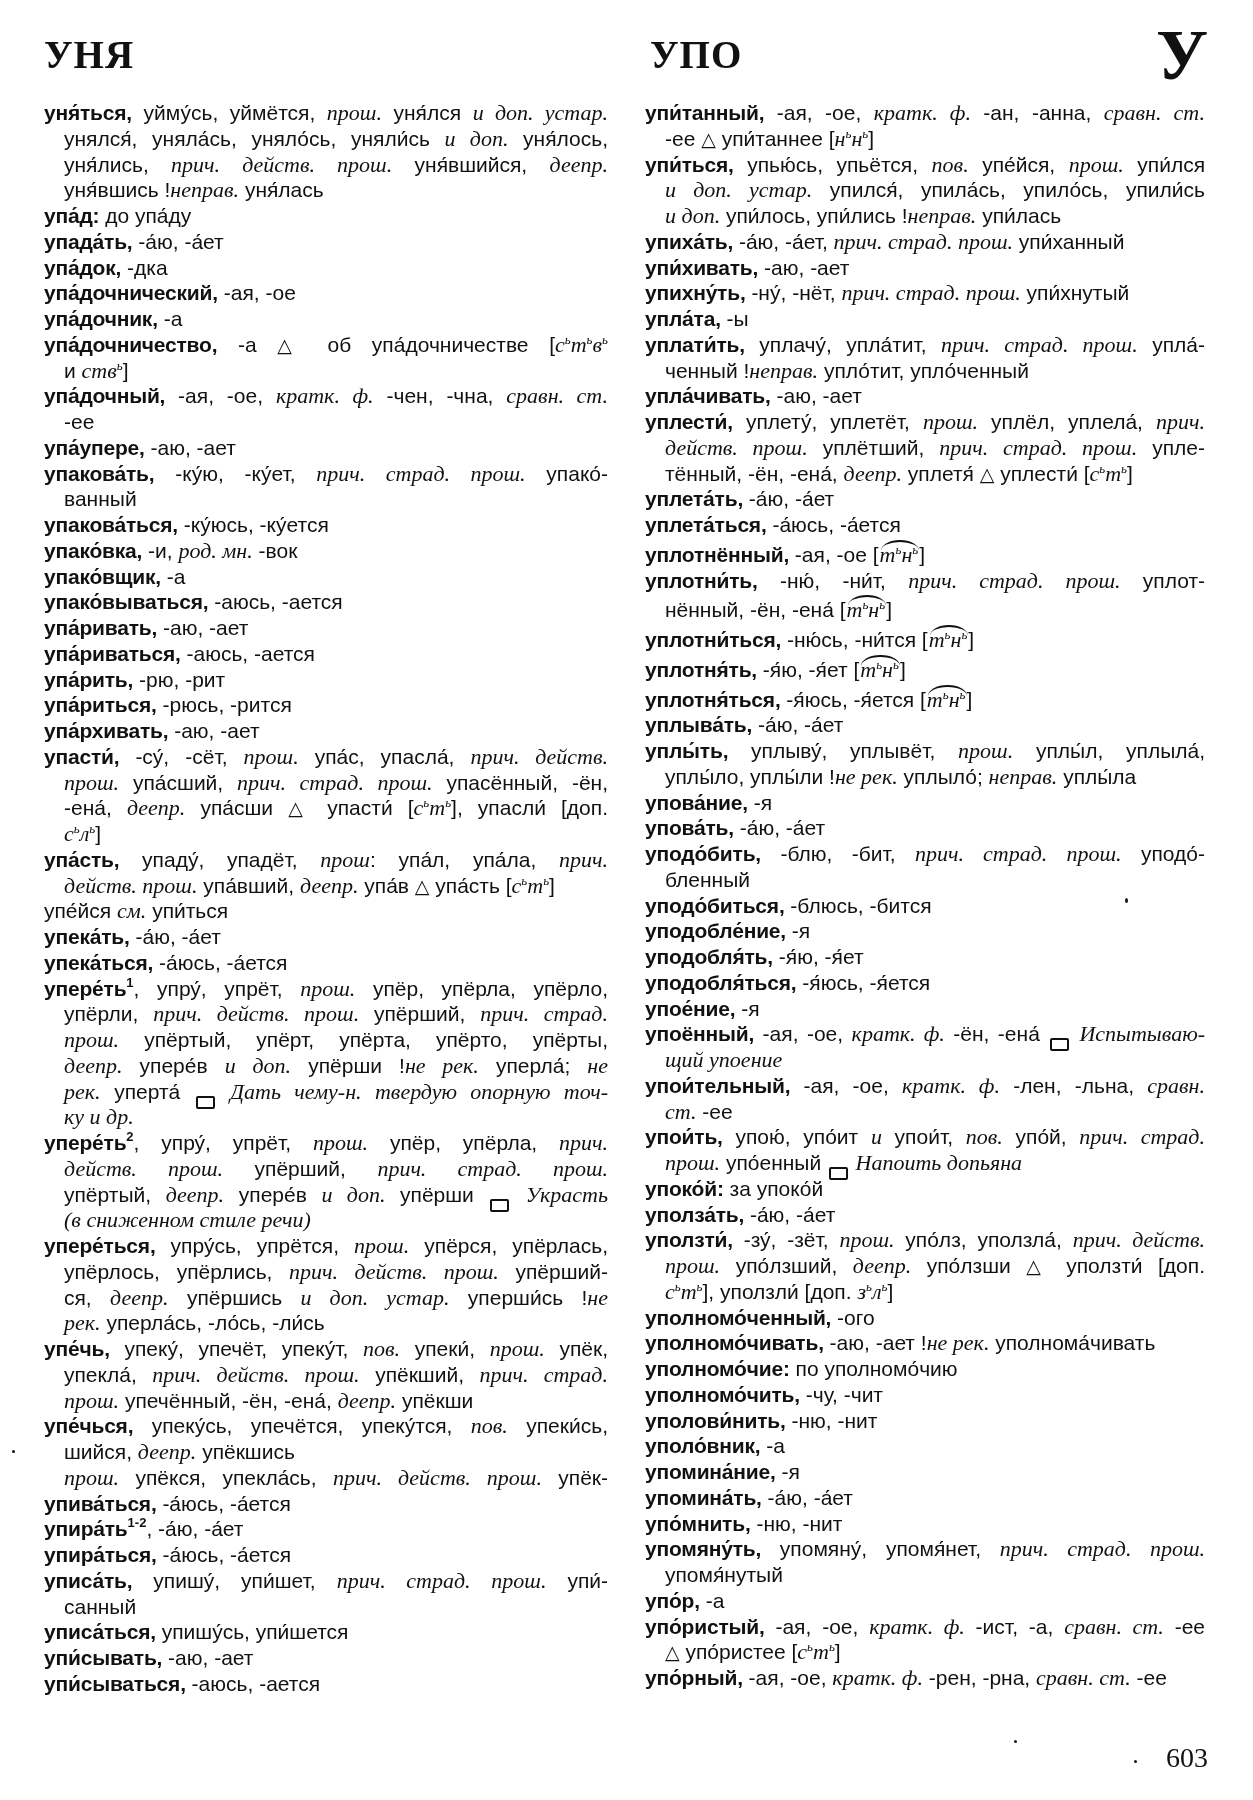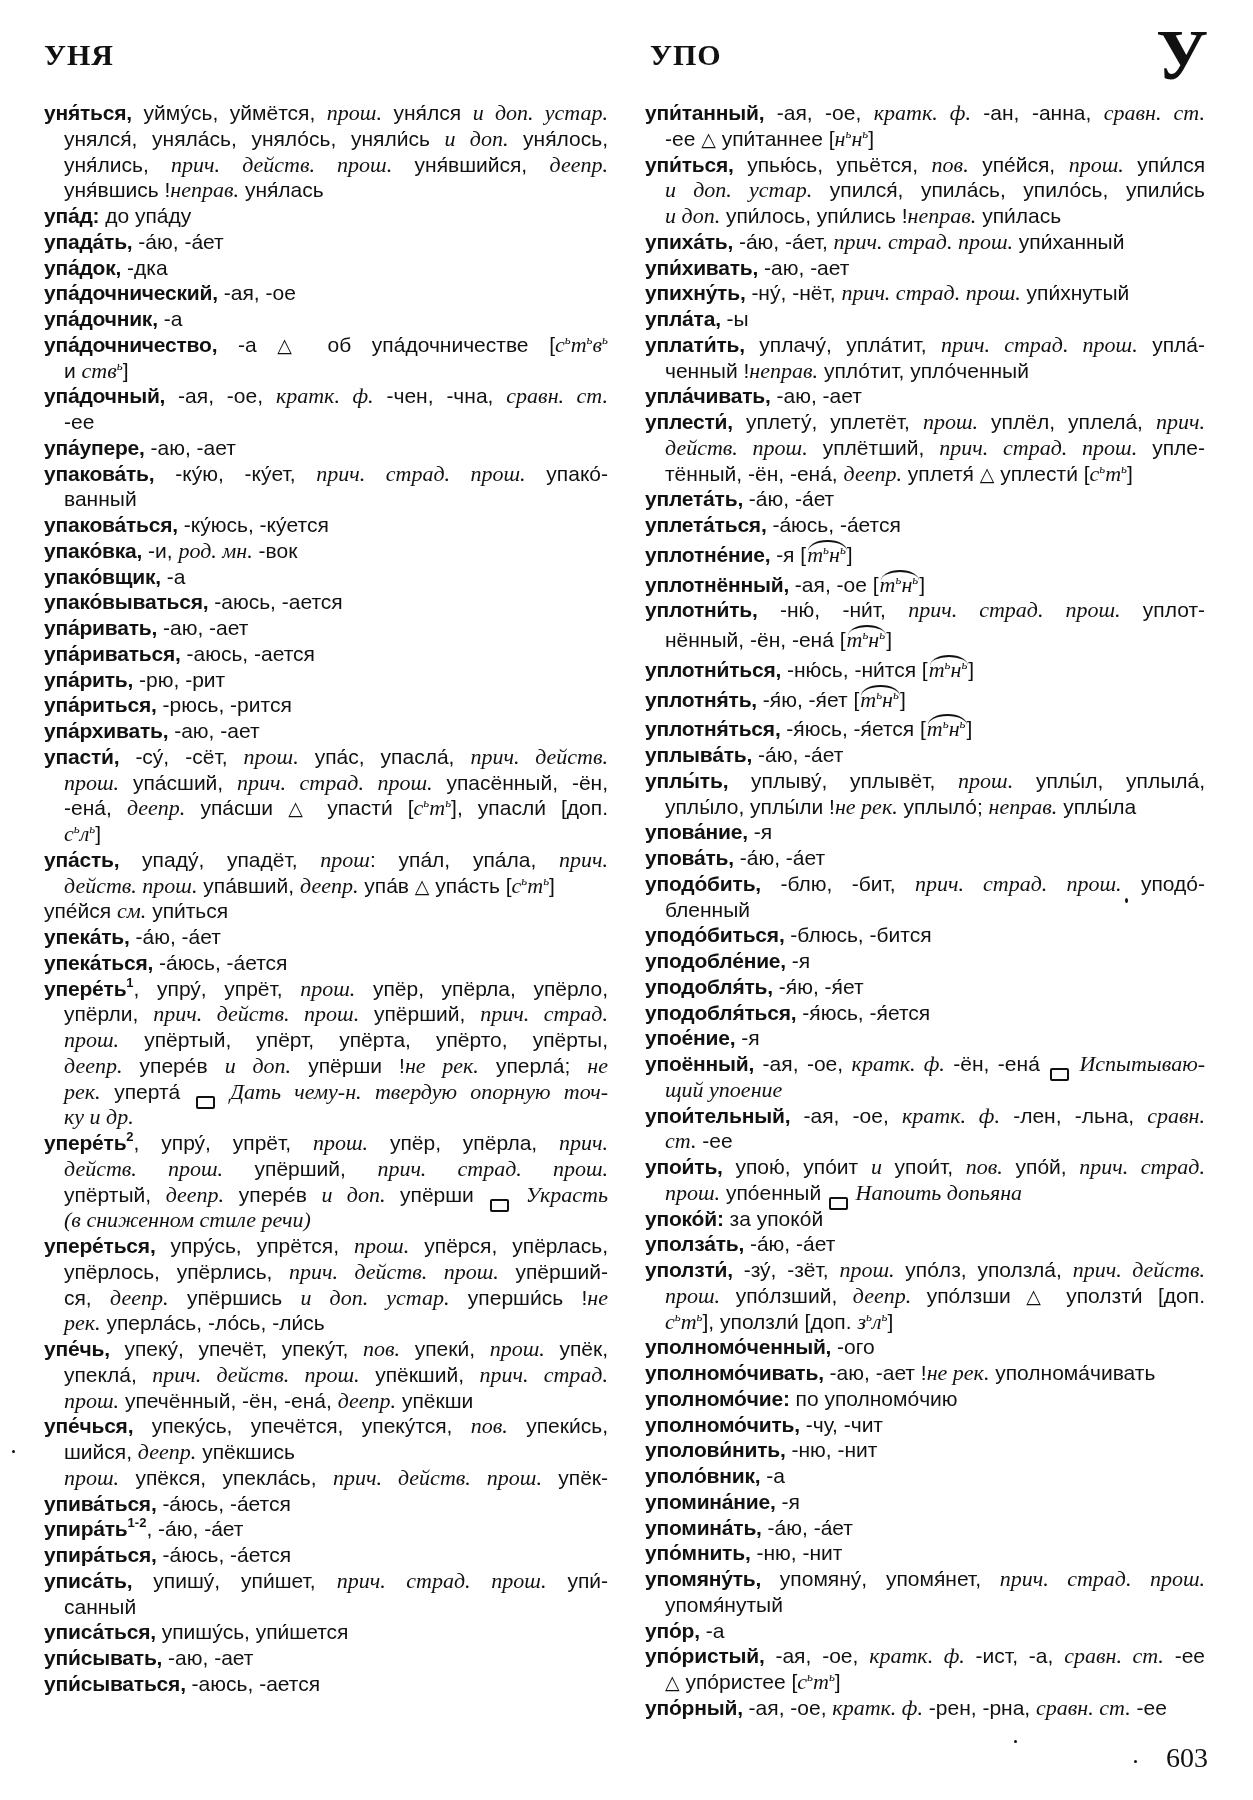--- a/index.html
+++ b/index.html
@@ -10,21 +10,21 @@
       height: 1800px;
       overflow: hidden;
       background: var(--paper);
       color: var(--ink);
     }
     .runhead {
       position: absolute;
       top: 38px;
       font-family: "Liberation Serif", serif;
       font-weight: bold;
-      font-size: 30px;
+      font-size: 39px;
       line-height: 34px;
       letter-spacing: 1px;
     }
     #runhead-left { left: 44px; }
     #runhead-right { left: 650px; }
     .section-letter {
       position: absolute;
       top: 20px;
       right: 45px;
       font-family: "Liberation Serif", serif;
@@ -281,23 +281,20 @@
         <div class="line cont just"><span class="r-i">действ. прош.</span><span class="r-r"> уплётший, </span><span class="r-i">прич. страд. прош.</span><span class="r-r"> упле-</span></div>
         <div class="line cont"><span class="r-r">тённый, -ён, -ена́, </span><span class="r-i">деепр.</span><span class="r-r"> уплетя́ </span><span class="r-tri">△</span><span class="r-r"> уплести́ [</span><span class="r-ti">с</span><span class="r-ts">ь</span><span class="r-ti">т</span><span class="r-ts">ь</span><span class="r-r">]</span></div>
       </div>
       <div class="entry">
         <div class="line"><span class="r-b">уплета́ть,</span><span class="r-r"> -а́ю, -а́ет</span></div>
       </div>
       <div class="entry">
         <div class="line"><span class="r-b">уплета́ться,</span><span class="r-r"> -а́юсь, -а́ется</span></div>
       </div>
       <div class="entry">
-        <div class="line has-arc"><span class="r-b">уплотне́ние,</span><span class="r-r"> -я [</span><span class="r-arc"><span class="r-ti">т</span><span class="r-ts">ь</span><span class="r-ti">н</span><span class="r-ts">ь</span></span><span class="r-r">]</span></div>
-      </div>
-      <div class="entry">
         <div class="line has-arc"><span class="r-b">уплотнённый,</span><span class="r-r"> -ая, -ое [</span><span class="r-arc"><span class="r-ti">т</span><span class="r-ts">ь</span><span class="r-ti">н</span><span class="r-ts">ь</span></span><span class="r-r">]</span></div>
       </div>
       <div class="entry">
         <div class="line just"><span class="r-b">уплотни́ть,</span><span class="r-r"> -ню́, -ни́т, </span><span class="r-i">прич. страд. прош.</span><span class="r-r"> уплот-</span></div>
         <div class="line cont has-arc"><span class="r-r">нённый, -ён, -ена́ [</span><span class="r-arc"><span class="r-ti">т</span><span class="r-ts">ь</span><span class="r-ti">н</span><span class="r-ts">ь</span></span><span class="r-r">]</span></div>
       </div>
       <div class="entry">
         <div class="line has-arc"><span class="r-b">уплотни́ться,</span><span class="r-r"> -ню́сь, -ни́тся [</span><span class="r-arc"><span class="r-ti">т</span><span class="r-ts">ь</span><span class="r-ti">н</span><span class="r-ts">ь</span></span><span class="r-r">]</span></div>
       </div>
       <div class="entry">

